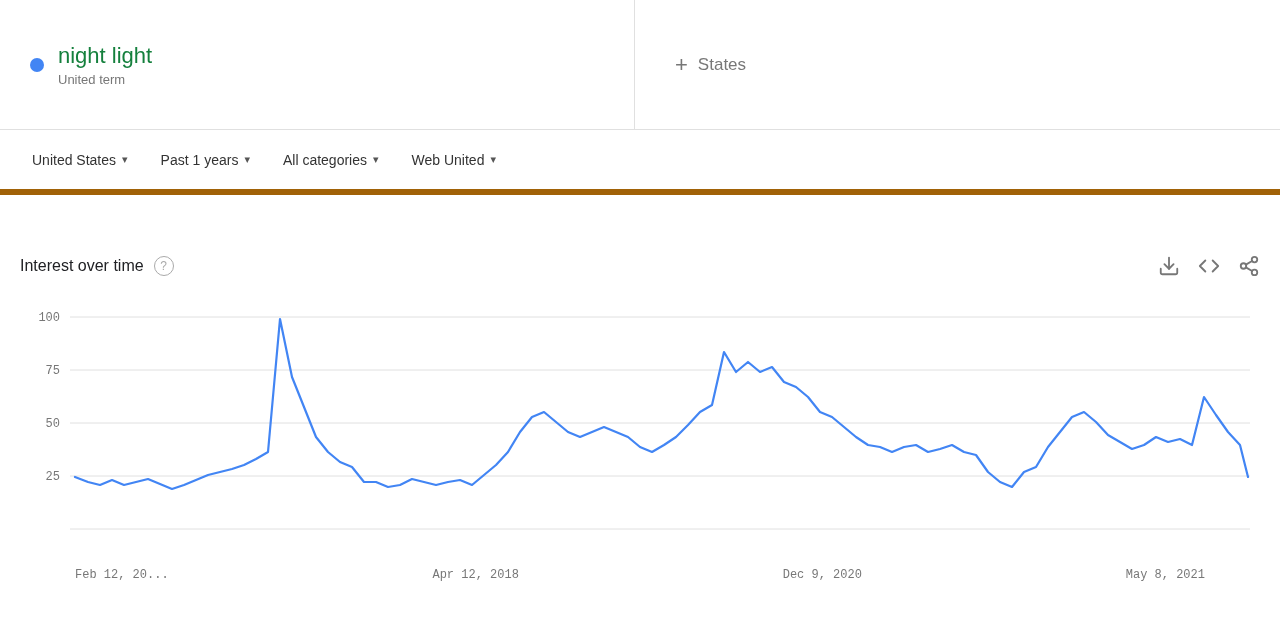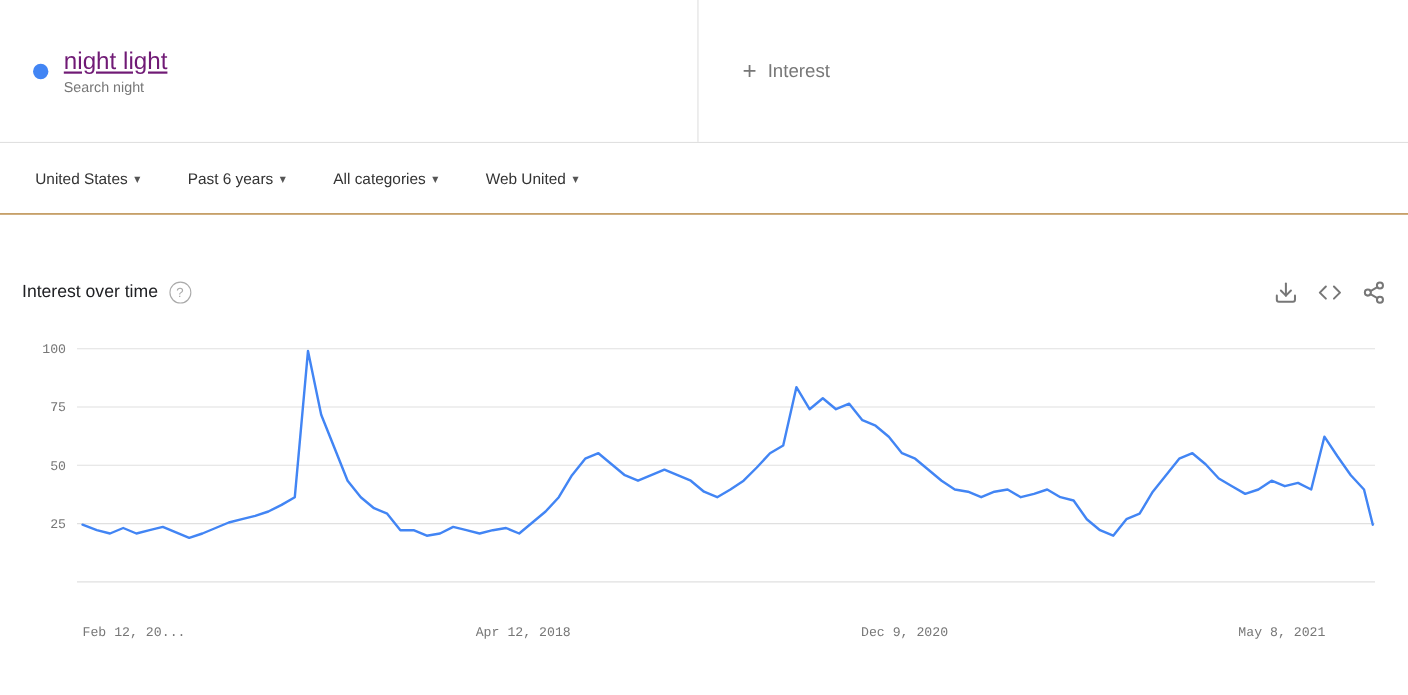--- a/index.html
+++ b/index.html
@@ -25,23 +25,22 @@
       height: 14px;
       border-radius: 50%;
       background: #4285f4;
       margin-right: 14px;
       flex-shrink: 0;
     }
     .term-info {}
     .term-name {
       font-size: 22px;
       font-weight: 400;
-      color: #701a75;
+      color: #15803d;
       line-height: 1.3;
-      text-decoration: underline;
     }
     .term-label {
       font-size: 13px;
       color: #777;
       margin-top: 2px;
     }
     .compare-section {
       display: flex;
       align-items: center;
       padding: 0 40px;
@@ -62,22 +61,22 @@
       color: #777;
       font-weight: 300;
     }
 
     
     .filter-bar {
       display: flex;
       align-items: center;
       padding: 0 20px;
       height: 65px;
-      border-bottom: 1px solid #a16207;
-      gap: 19px;
+      border-bottom: 6px solid #a16207;
+      gap: 9px;
     }
     .filter-btn {
       display: flex;
       align-items: center;
       gap: 6px;
       background: none;
       border: none;
       cursor: pointer;
       font-size: 14px;
       color: #333;
@@ -156,38 +155,38 @@
     }
   </style>
 </head>
 <body>
 
 <div class="header">
   <div class="search-term-section">
     <div class="blue-dot"></div>
     <div class="term-info">
       <div class="term-name">night light</div>
-      <div class="term-label">Search night</div>
+      <div class="term-label">United term</div>
     </div>
   </div>
   <div class="compare-section">
     <button class="compare-btn">
       <span class="plus-icon">+</span>
-      <span>Interest</span>
+      <span>States</span>
     </button>
   </div>
 </div>
 
 <div class="filter-bar">
   <button class="filter-btn">
     <span>United States</span>
     <span class="chevron">▾</span>
   </button>
   <button class="filter-btn">
-    <span>Past 6 years</span>
+    <span>Past 1 years</span>
     <span class="chevron">▾</span>
   </button>
   <button class="filter-btn">
     <span>All categories</span>
     <span class="chevron">▾</span>
   </button>
   <button class="filter-btn">
     <span>Web United</span>
     <span class="chevron">▾</span>
   </button>

